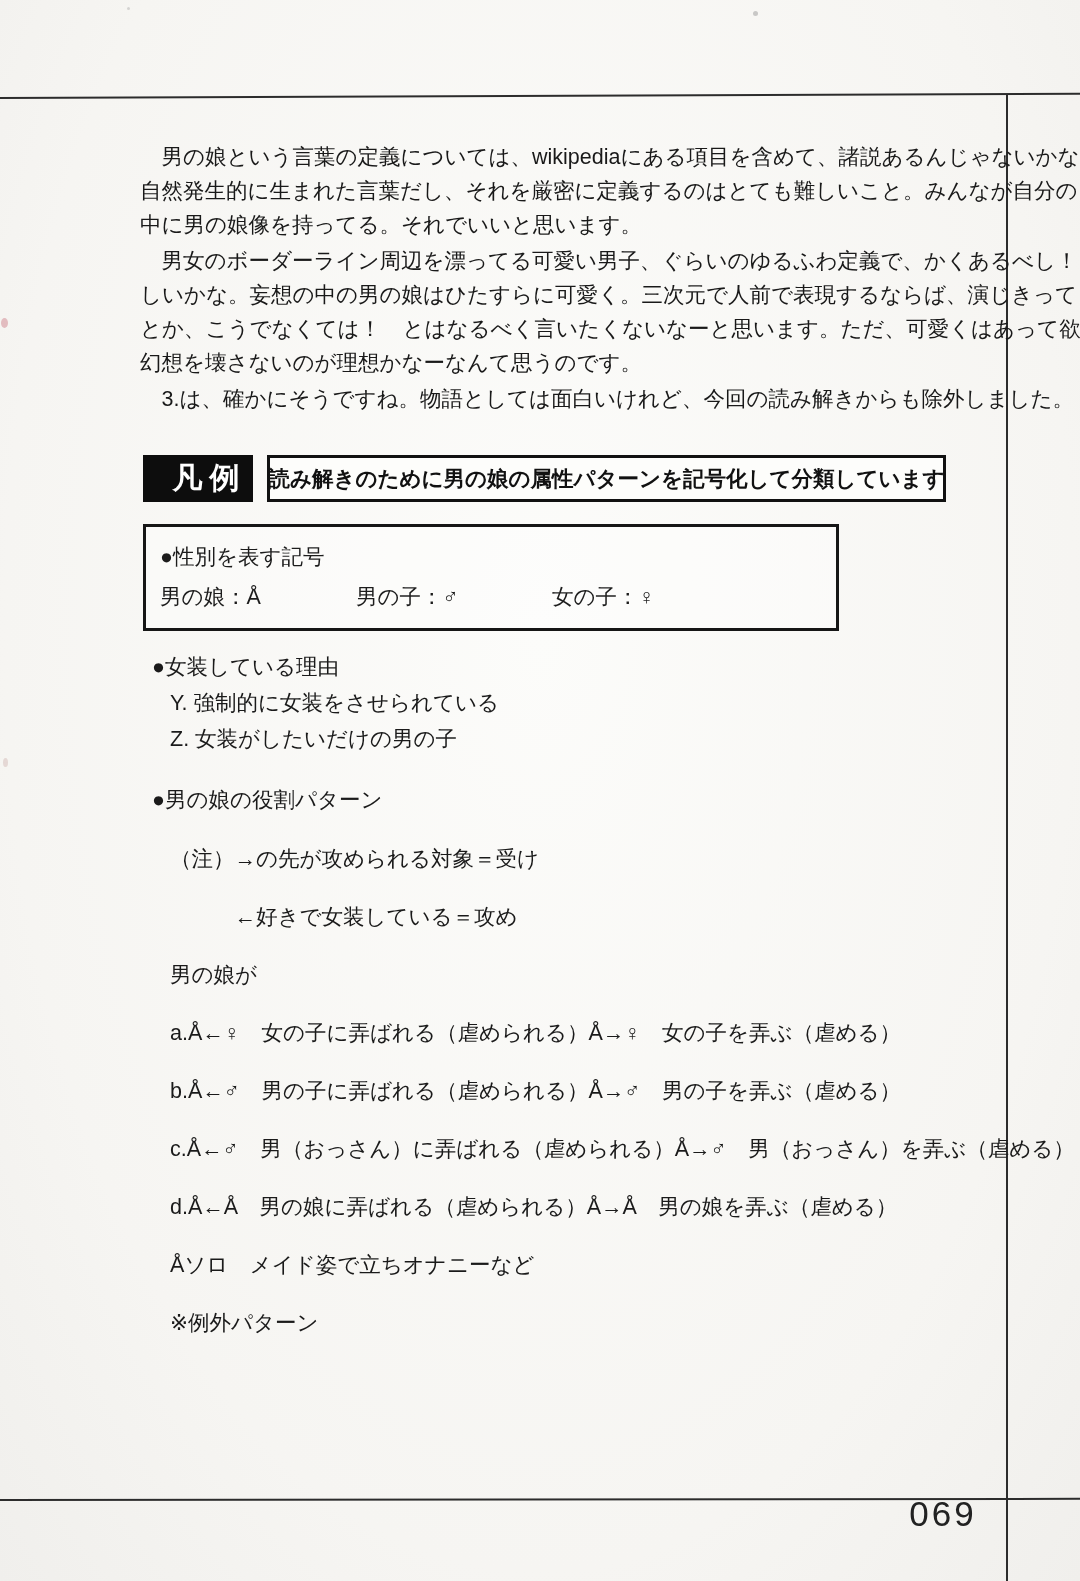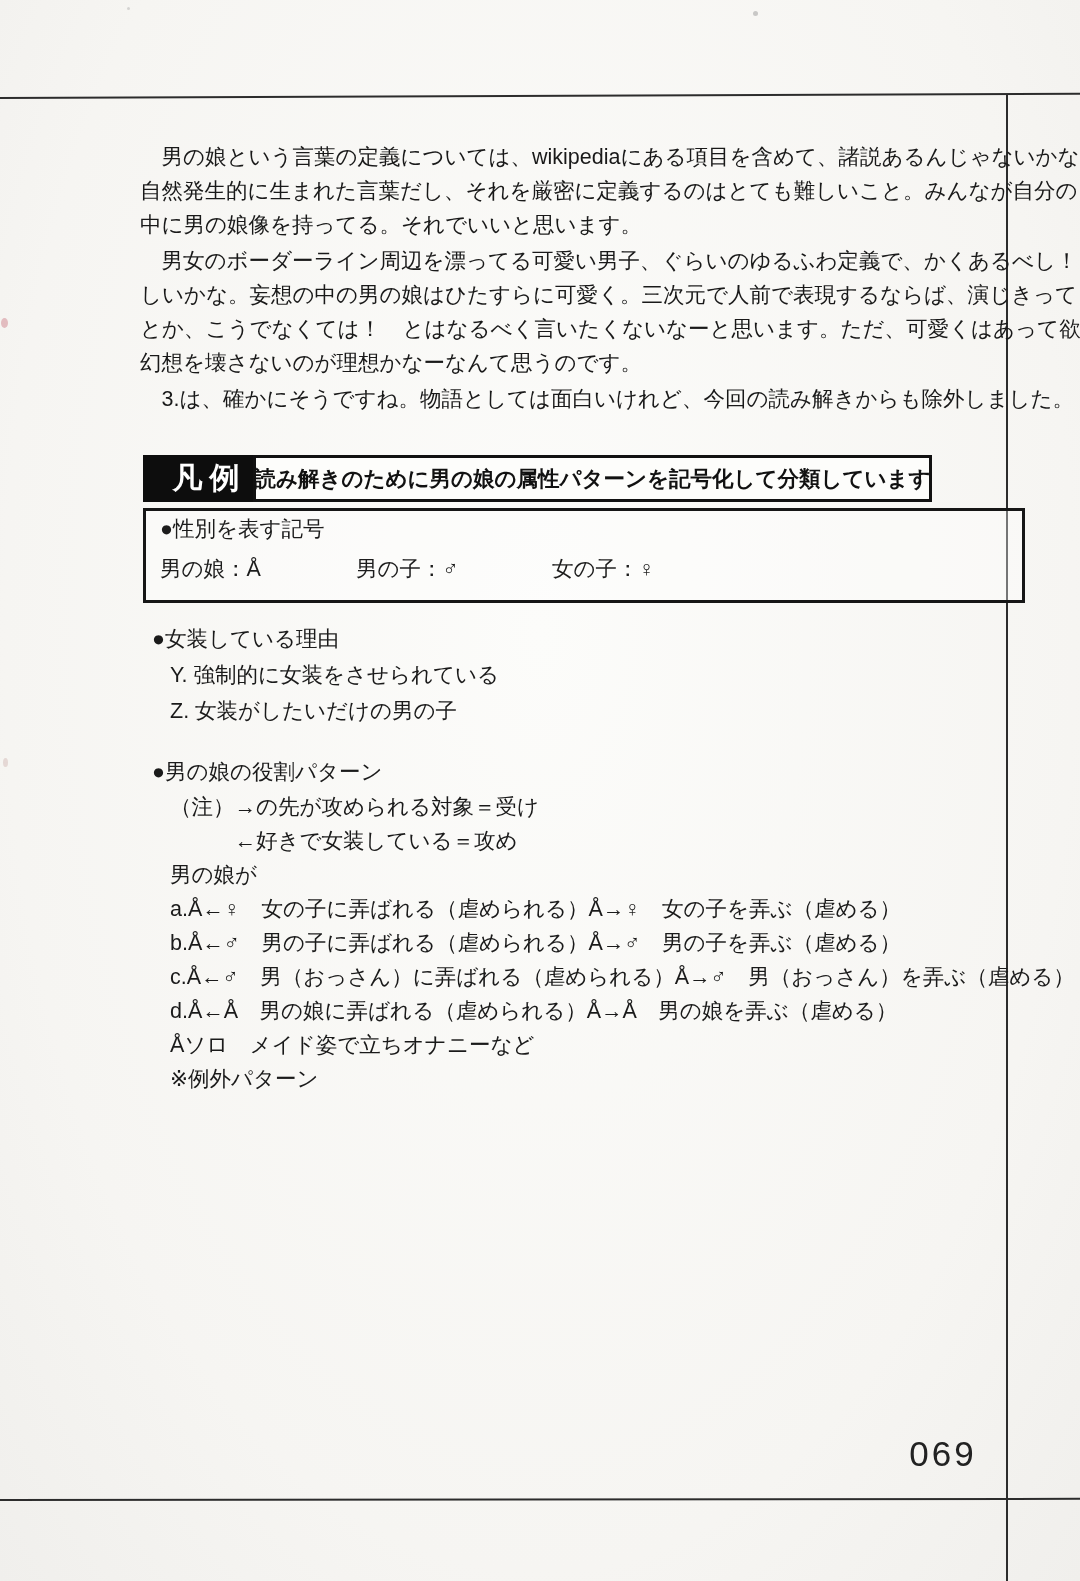--- a/index.html
+++ b/index.html
@@ -23,21 +23,21 @@
   }
   .rule-right {
     position: absolute; left: 1006px; top: 94px; width: 2px; height: 1487px;
     background: #2c2c2c;
   }
   .rule-bottom {
     position: absolute; left: 0; top: 1499px; width: 1084px; height: 2px;
     background: #2c2c2c; transform: rotate(-0.06deg); transform-origin: left center;
   }
   .page-number {
-    position: absolute; top: 1434px; left: 893px; width: 100px;
+    position: absolute; top: 1494px; left: 893px; width: 100px;
     font-size: 35px; letter-spacing: 3px; color: #222; text-align: center;
   }
   
   .speck { position: absolute; border-radius: 50%; }
   .speck-1 { left: 1px; top: 318px; width: 7px; height: 10px; background: rgba(205,120,130,0.45); }
   .speck-2 { left: 753px; top: 11px; width: 5px; height: 5px; background: rgba(130,130,130,0.4); }
   .speck-3 { left: 127px; top: 7px; width: 3px; height: 3px; background: rgba(150,150,150,0.35); }
   .speck-4 { left: 3px; top: 758px; width: 5px; height: 9px; background: rgba(190,150,145,0.3); }
 
   .content { position: absolute; left: 140px; top: 140px; width: 832px; }
@@ -47,44 +47,44 @@
   .pline { white-space: nowrap; }
 
   .legend-row { display: flex; align-items: stretch; margin-top: 39px; height: 47px; margin-left: 3px; }
   .legend-label {
     width: 110px; background: #0d0d0d; color: #ffffff;
     font-size: 30px; font-weight: bold; letter-spacing: 7px;
     display: flex; align-items: center; justify-content: center;
     padding-left: 23px; box-sizing: border-box;
   }
   .legend-desc {
-    box-sizing: border-box; width: 679px; margin-left: 0;
+    box-sizing: border-box; width: 679px; margin-left: 14px;
     border: 3px solid #111; background: #fdfdfb;
     display: flex; align-items: center; justify-content: center;
     font-size: 21.5px; font-weight: bold; white-space: nowrap; color: #111;
   }
 
   .gender-box {
-    box-sizing: border-box; margin-top: 6px; margin-left: 3px; width: 882px;
+    box-sizing: border-box; margin-top: 22px; margin-left: 3px; width: 696px;
     border: 3px solid #161616; background: rgba(255,255,255,0.35);
-    padding: 5px 0 18px 14px;
+    padding: 17px 0 18px 14px;
   }
   .gender-heading { font-size: 21.5px; line-height: 26px; white-space: nowrap; }
   .gender-items { display: flex; margin-top: 14px; font-size: 21.5px; line-height: 26px; }
   .gender-item { width: 196px; white-space: nowrap; }
   .gender-item:last-child { width: auto; }
 
   .section { font-size: 21.5px; color: #1a1a1a; }
   .section .heading { margin-left: 12px; white-space: nowrap; }
   .section .line { margin-left: 30px; white-space: nowrap; }
   .sec-1 { margin-top: 18px; }
   .sec-1 .heading, .sec-1 .line { line-height: 36px; }
   .sec-2 { margin-top: 25px; }
   .sec-2 .heading { line-height: 36px; }
-  .sec-2 .line { line-height: 34px; }
+  .sec-2 .line { line-height: 34px; margin-top: 24px; }
   .sec-3 { margin-top: 28px; }
   .sec-3 .heading, .sec-3 .line { line-height: 36px; }
 </style>
 </head>
 <body>
 
 <div class="page">
 
   <div class="rule-top"></div>
   <div class="rule-right"></div>

